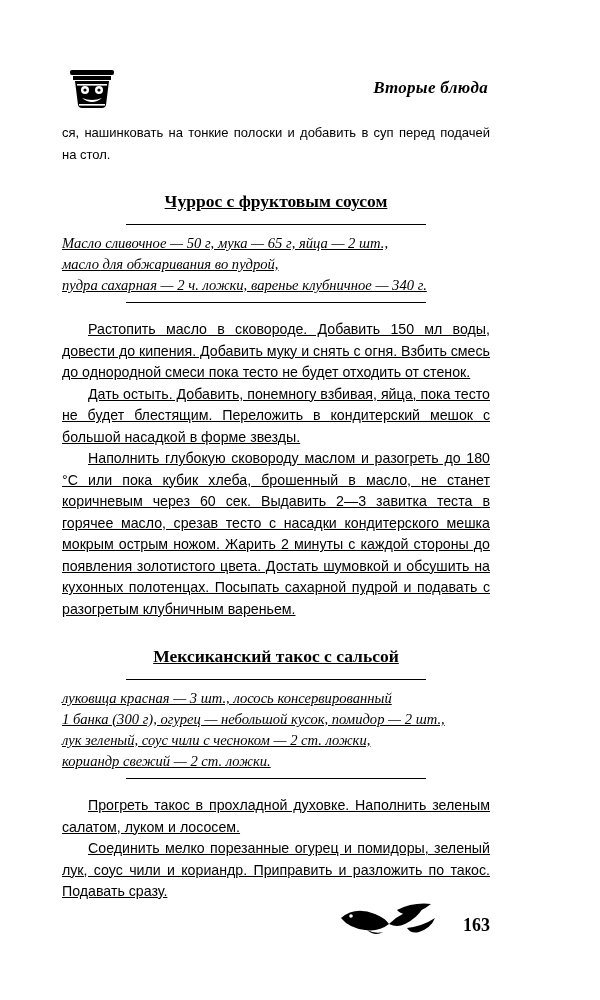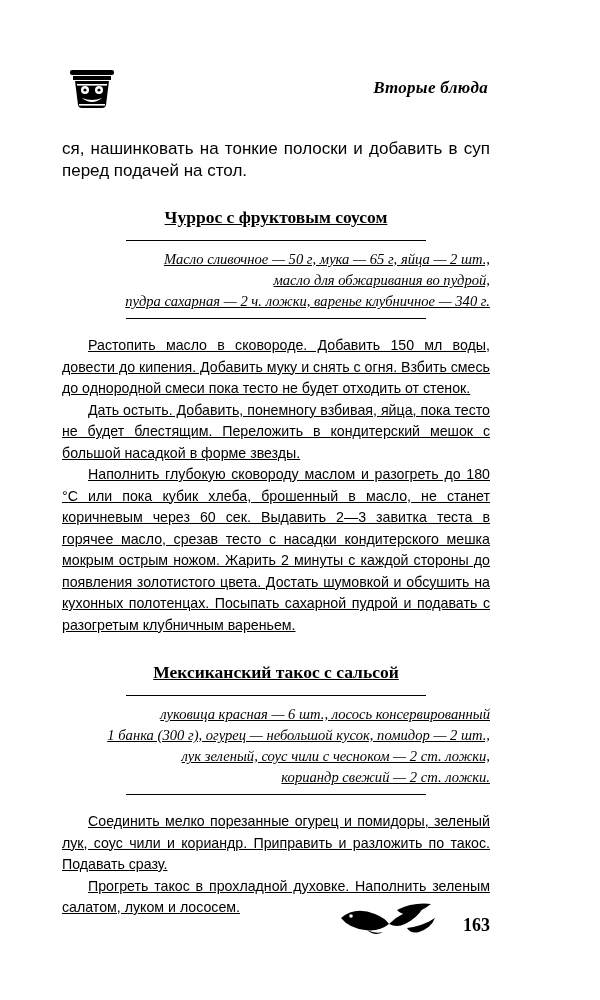--- a/index.html
+++ b/index.html
@@ -42,25 +42,25 @@
     font-style: italic;
     font-weight: bold;
     font-size: 17px;
     letter-spacing: 0.3px;
     padding-right: 2px;
   }
 
   
   .body-text {
     font-family: "Liberation Sans", sans-serif;
-    font-size: 17px;
+    font-size: 13px;
     line-height: 21.5px;
     text-align: justify;
     text-justify: inter-word;
-    margin-top: 22px;
+    margin-top: 6px;
   }
   .body-text p {
     margin: 0;
   }
 
   
   .recipe {
     margin-top: 26px;
     text-decoration: underline;
   }
@@ -75,21 +75,21 @@
     border: 0;
     border-top: 1px solid #000;
     width: 300px;
     margin: 6px auto 8px auto;
   }
   .ingredients {
     font-family: "Liberation Serif", serif;
     font-style: italic;
     font-size: 14.6px;
     line-height: 21px;
-    text-align: right;
+    text-align: left;
   }
   .ingredients .line {
     display: block;
   }
   .instructions {
     font-family: "Liberation Sans", sans-serif;
     font-size: 14.2px;
     line-height: 21.5px;
     text-align: justify;
     text-justify: inter-word;
@@ -170,29 +170,29 @@
       <p>Растопить масло в сковороде. Добавить 150 мл воды, довести до кипения. Добавить муку и снять с огня. Взбить смесь до однородной смеси пока тесто не будет отходить от стенок.</p>
       <p>Дать остыть. Добавить, понемногу взбивая, яйца, пока тесто не будет блестящим. Переложить в кондитерский мешок с большой насадкой в форме звезды.</p>
       <p>Наполнить глубокую сковороду маслом и разогреть до 180 °С или пока кубик хлеба, брошенный в масло, не станет коричневым через 60 сек. Выдавить 2—3 завитка теста в горячее масло, срезав тесто с насадки кондитерского мешка мокрым острым ножом. Жарить 2 минуты с каждой стороны до появления золотистого цвета. Достать шумовкой и обсушить на кухонных полотенцах. Посыпать сахарной пудрой и подавать с разогретым клубничным вареньем.</p>
     </div>
   </div>
 
   <div class="recipe">
     <div class="recipe-title">Мексиканский такос с сальсой</div>
     <hr class="rule">
     <div class="ingredients">
-      <span class="line">луковица красная — 6 шт., лосось консервированный</span>
+      <span class="line">луковица красная — 3 шт., лосось консервированный</span>
       <span class="line">1 банка (300 г), огурец — небольшой кусок, помидор — 2 шт.,</span>
       <span class="line">лук зеленый, соус чили с чесноком — 2 ст. ложки,</span>
       <span class="line">кориандр свежий — 2 ст. ложки.</span>
     </div>
     <hr class="rule">
     <div class="instructions">
+      <p>Прогреть такос в прохладной духовке. Наполнить зеленым салатом, луком и лососем.</p>
       <p>Соединить мелко порезанные огурец и помидоры, зеленый лук, соус чили и кориандр. Приправить и разложить по такос. Подавать сразу.</p>
-      <p>Прогреть такос в прохладной духовке. Наполнить зеленым салатом, луком и лососем.</p>
     </div>
   </div>
 
   <div class="footer">
     <div class="footer-orn">
       <svg viewBox="0 0 110 38" width="110" height="38" aria-hidden="true">
         <g fill="#000">
           <path d="M4 18 q14 -12 34 -4 q10 4 14 10 q-10 8 -24 6 q-16 -2 -24 -12 z"></path>
           <path d="M52 24 q14 -14 34 -16 q-6 10 -18 16 q-8 4 -16 0 z"></path>
           <path d="M60 10 q16 -8 34 -6 q-10 8 -22 10 q-8 1 -12 -4 z"></path>

